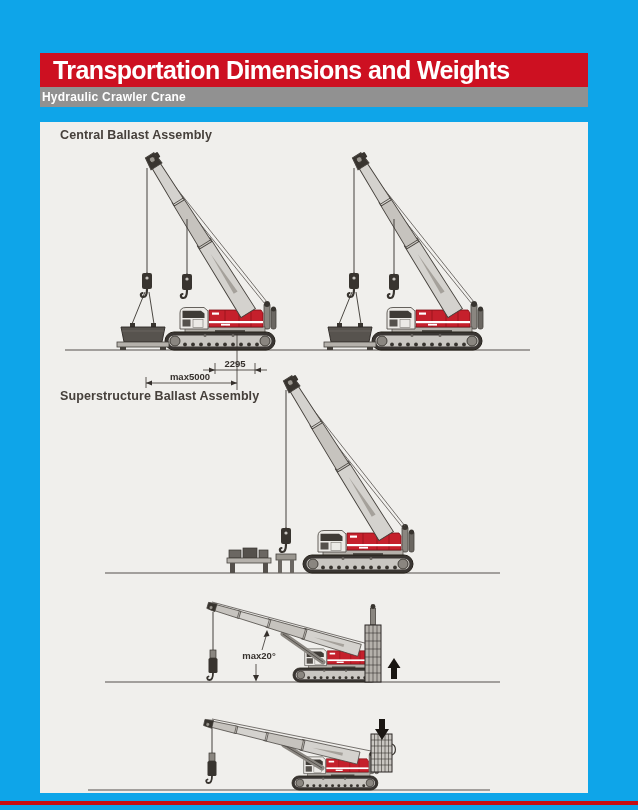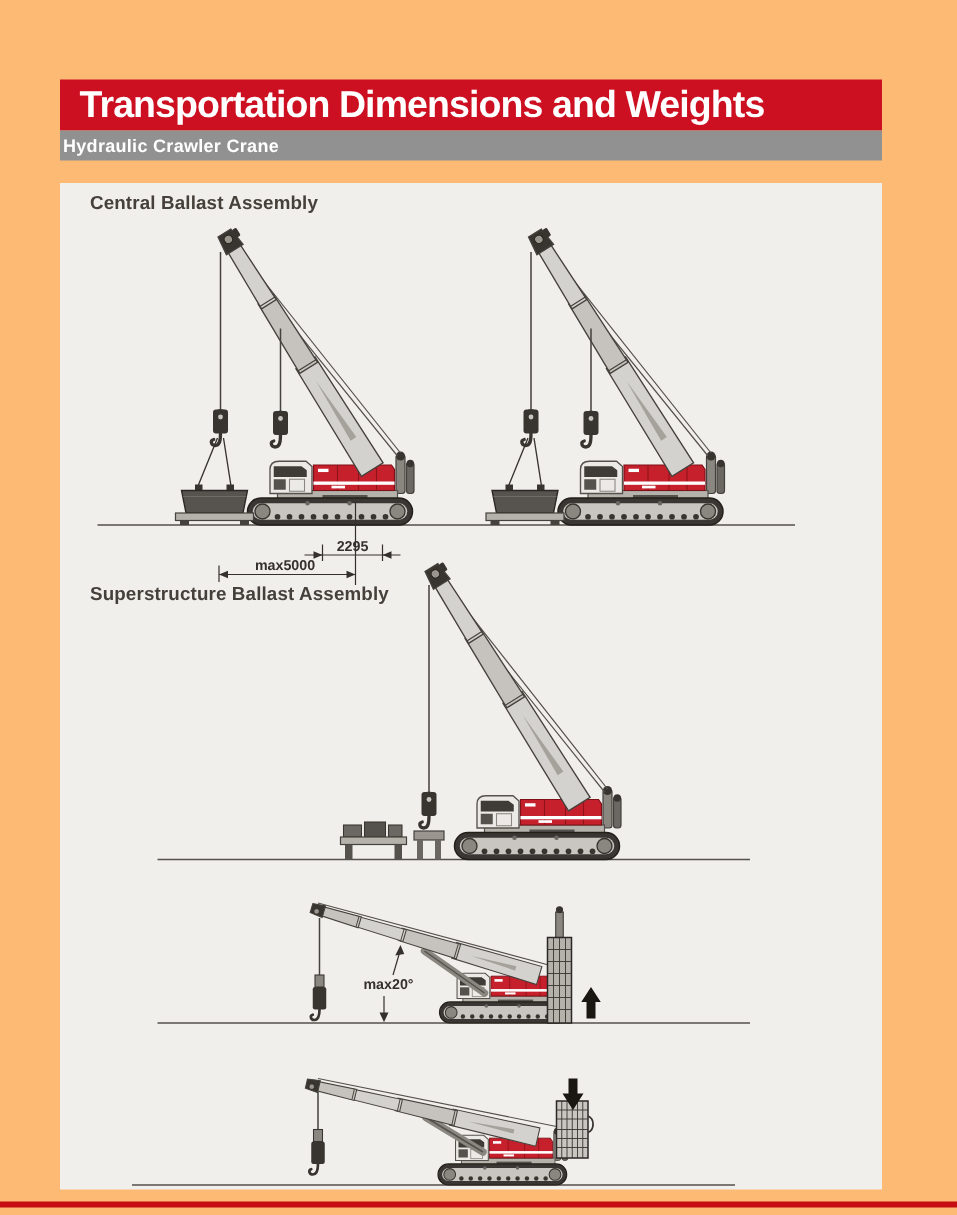--- a/index.html
+++ b/index.html
@@ -1,20 +1,20 @@
 <!DOCTYPE html>
 <html><head>
 <meta charset="utf-8">
 <style>
   html,body { margin:0; padding:0; }
   body {
     width:638px; height:810px; background:#ffffff;
     font-family:"Liberation Sans", sans-serif;
   }
-  .page { position:relative; width:638px; height:810px; background:#fdba74; overflow:hidden; }
+  .page { position:relative; width:638px; height:810px; background:#0ea5e9; overflow:hidden; }
 
   .title-bar {
     position:absolute; left:40px; top:53px; width:548px; height:34px;
     background:#cd1021; color:#ffffff; display:flex; align-items:center;
   }
   .title-bar .t {
     font-size:25px; font-weight:bold; letter-spacing:-0.6px;
     padding-left:13px; white-space:nowrap;
   }
   .subtitle-bar {

